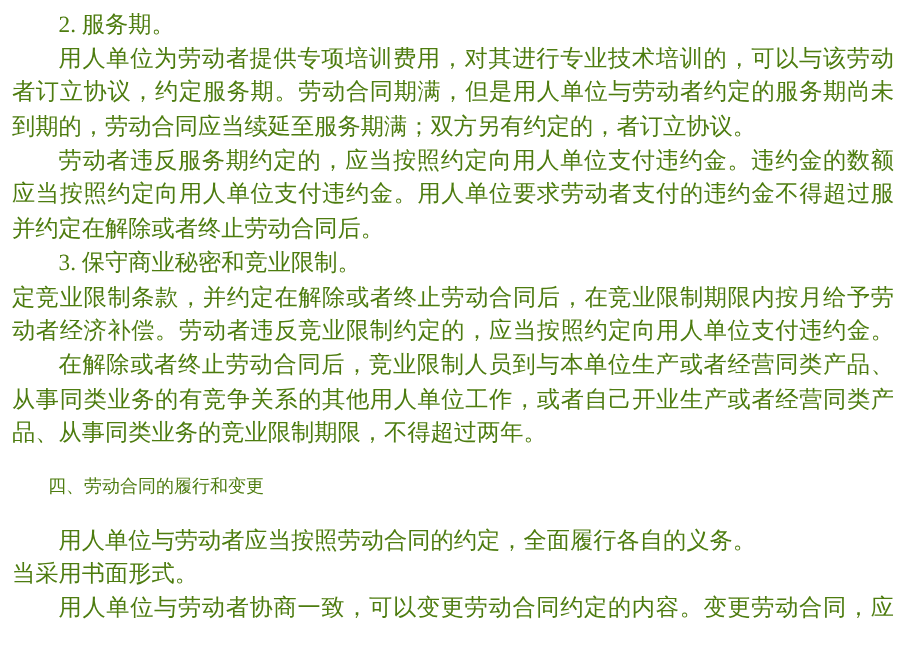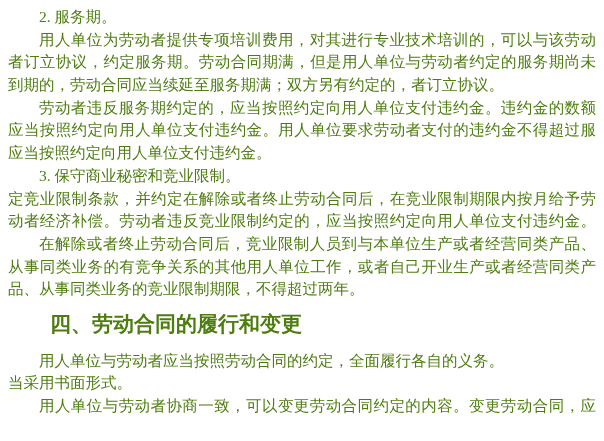--- a/index.html
+++ b/index.html
@@ -30,36 +30,36 @@
   .indent {
     text-indent: 2em;
   }
   .full {
     text-align: justify;
     text-align-last: justify;
     -moz-text-align-last: justify;
   }
   .heading {
     font-family: "Liberation Sans", "DejaVu Sans", sans-serif;
-    font-weight: bold;
-    font-size: 21px;
+    font-weight: normal;
+    font-size: 12px;
     margin: 12px 0 14px 0;
   }
 </style>
 </head>
 <body>
 
 <div id="doc">
     <div class="line indent">2. 服务期。</div>
     <div class="line indent full">用人单位为劳动者提供专项培训费用，对其进行专业技术培训的，可以与该劳动</div>
     <div class="line full">者订立协议，约定服务期。劳动合同期满，但是用人单位与劳动者约定的服务期尚未</div>
     <div class="line">到期的，劳动合同应当续延至服务期满；双方另有约定的，者订立协议。</div>
     <div class="line indent full">劳动者违反服务期约定的，应当按照约定向用人单位支付违约金。违约金的数额</div>
     <div class="line full">应当按照约定向用人单位支付违约金。用人单位要求劳动者支付的违约金不得超过服务</div>
-    <div class="line">应当按照约定向用人单位支付违约金。</div>
+    <div class="line">并约定在解除或者终止劳动合同后。</div>
     <div class="line indent">3. 保守商业秘密和竞业限制。</div>
     <div class="line full">定竞业限制条款，并约定在解除或者终止劳动合同后，在竞业限制期限内按月给予劳</div>
     <div class="line full">动者经济补偿。劳动者违反竞业限制约定的，应当按照约定向用人单位支付违约金。</div>
     <div class="line indent full">在解除或者终止劳动合同后，竞业限制人员到与本单位生产或者经营同类产品、</div>
     <div class="line full">从事同类业务的有竞争关系的其他用人单位工作，或者自己开业生产或者经营同类产</div>
     <div class="line">品、从事同类业务的竞业限制期限，不得超过两年。</div>
     <div class="line heading indent">四、劳动合同的履行和变更</div>
     <div class="line indent">用人单位与劳动者应当按照劳动合同的约定，全面履行各自的义务。</div>
     <div class="line">当采用书面形式。</div>
     <div class="line indent full">用人单位与劳动者协商一致，可以变更劳动合同约定的内容。变更劳动合同，应</div>

